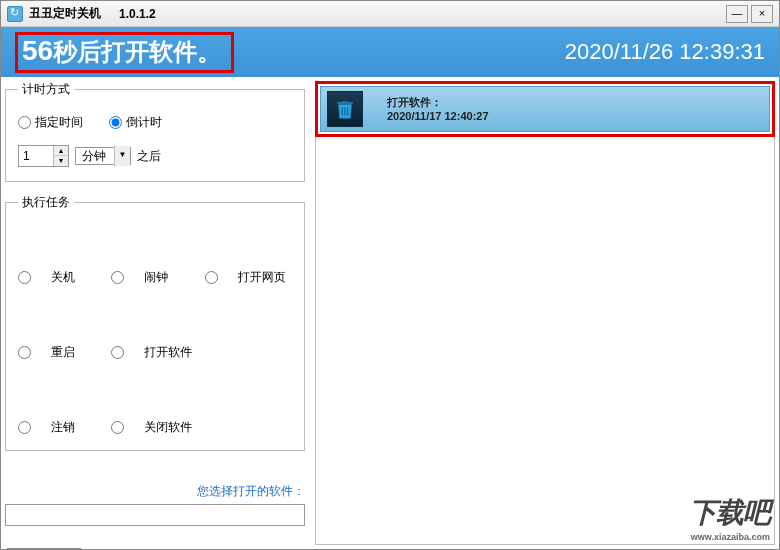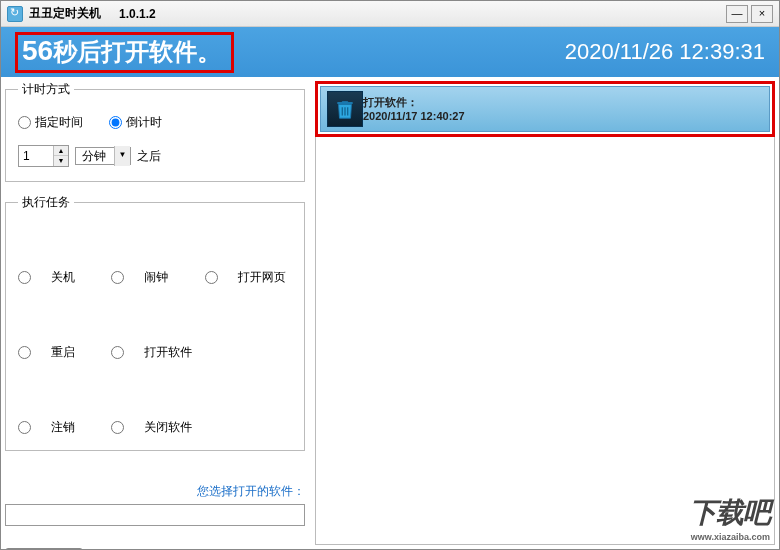--- a/index.html
+++ b/index.html
@@ -31,21 +31,21 @@
 .select-wrap { display: flex; align-items: center; border: 1px solid #999; background: #fff; height: 18px; }
 .select-wrap .selval { padding: 0 6px; width: 38px; }
 .select-wrap .dd { width: 16px; text-align: center; border-left: 1px solid #bbb; background: #eee; height: 20px; line-height: 18px; cursor: pointer; font-size: 8px; }
 .task-grid { display: grid; grid-template-columns: 1fr 1fr 1fr; row-gap: 14px; column-gap: 6px; margin-top: 4px; }
 .task-grid label { display: flex; align-items: center; gap: 20px; cursor: pointer; white-space: nowrap; margin-top: 44px; }
 .link-label { color: #1a6ec8; margin-top: 20px; margin-bottom: 4px; text-align: right; }
 .textinput { width: 100%; height: 22px; border: 1px solid #999; padding: 2px 4px; font-size: 12px; }
 .addbtn { width: 78px; height: 26px; background: linear-gradient(#f8f8f8,#e4e4e4); border: 1px solid #888; border-radius: 3px; cursor: pointer; margin-top: 10px; font-size: 12px; }
 .right { flex: 1; display: flex; flex-direction: column; }
 .tasklist-wrap { border: 3px solid #d00; padding: 2px; }
-.task-item { background: linear-gradient(#a3d3ee, #71b8df); border: 1px solid #5a9ac5; height: 46px; display: flex; align-items: center; padding: 4px 6px; gap: 0; }
+.task-item { background: linear-gradient(#a3d3ee, #71b8df); border: 1px solid #5a9ac5; height: 46px; display: flex; align-items: center; padding: 4px 6px; gap: 24px; }
 .task-item .trash { width: 36px; height: 36px; background: linear-gradient(#1a3a52,#0a2030); border: 1px solid #063050; display: flex; align-items: center; justify-content: center; }
 .task-item .trash svg { width: 22px; height: 24px; }
 .task-item .info { display: flex; flex-direction: column; font-size: 11px; line-height: 14px; font-weight: bold; color: #222; }
 .listbody { flex: 1; border: 1px solid #bbb; border-top: none; background: #fff; position: relative; }
 .watermark { position: absolute; right: 4px; bottom: 2px; font-size: 28px; font-weight: bold; font-style: italic; color: #444; text-shadow: 1px 1px 2px rgba(255,255,255,0.8); letter-spacing: -1px; }
 .watermark .sub { font-size: 9px; font-style: normal; display: block; text-align: right; color: #666; letter-spacing: 0; }
 input[type=radio] { margin: 0; }
 </style>
 </head>
 <body>

